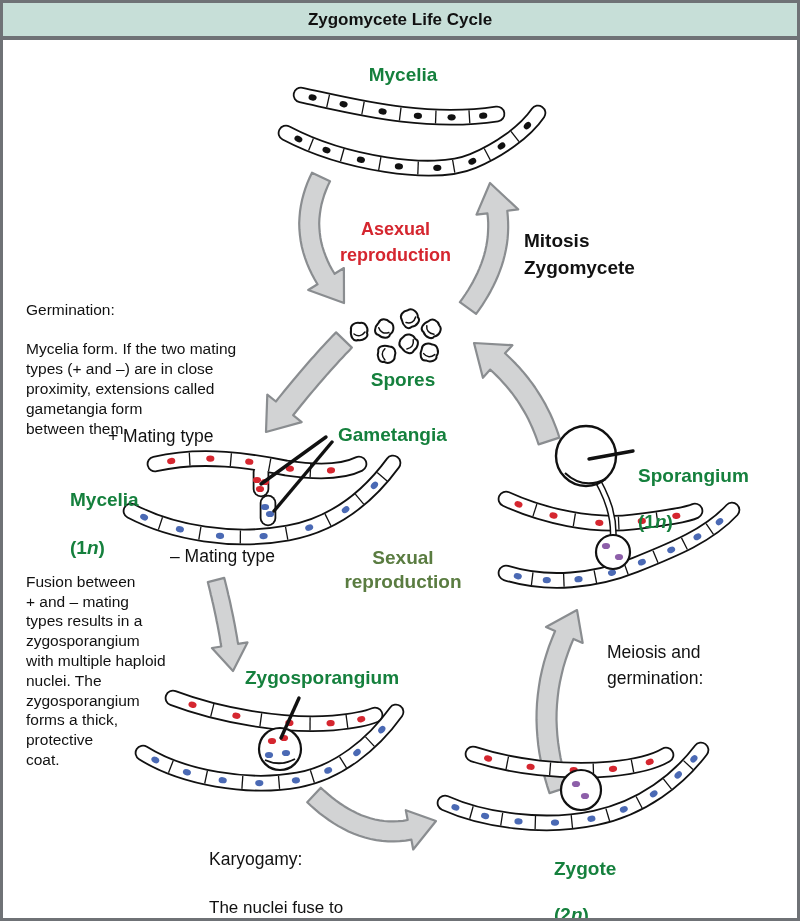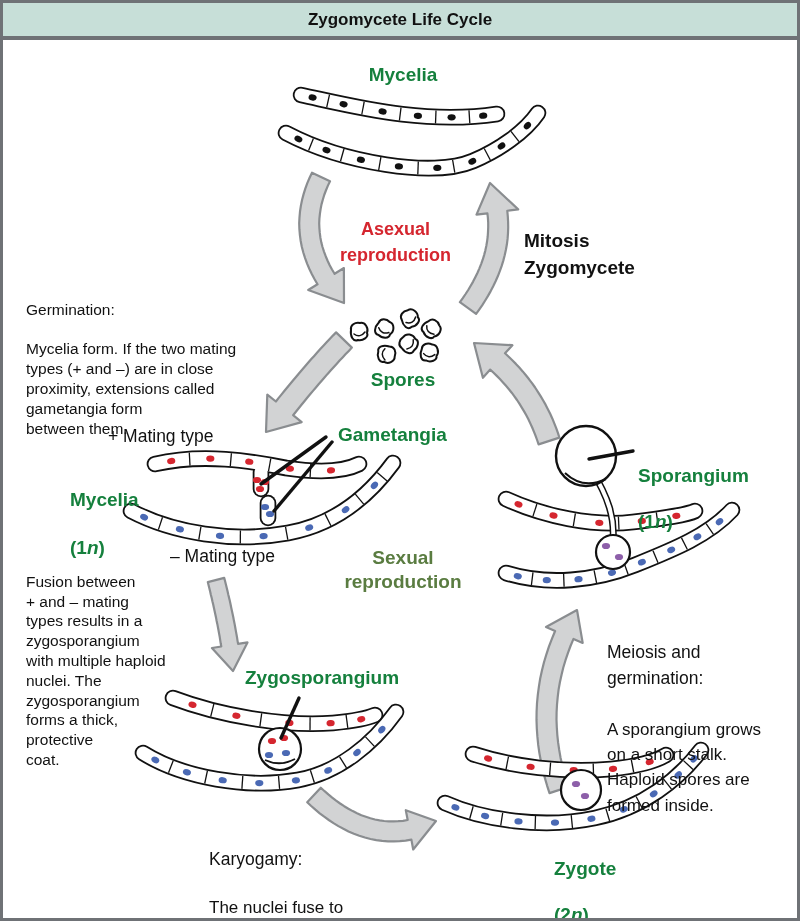--- a/index.html
+++ b/index.html
@@ -303,24 +303,20 @@
 reproduction</div>
 
   <div class="lbl teal" style="left:635px;top:438px;font-size:19px;line-height:23px;">
     <span>Sporangium</span><br>
     <span>(1</span><i>n</i><span>)</span>
   </div>
 
   <div class="lbl" style="left:604px;top:612px;width:185px;font-size:17.5px;line-height:25.4px;">
     <div class="nh">Meiosis and
 germination:</div>
-    <div class="nb" style="font-size:17px;">A sporangium grows
-on a short stalk.
-Haploid spores are
-formed inside.</div>
   </div>
 
   <div class="lbl teal" style="left:242px;top:663px;font-size:19px;">Zygosporangium</div>
 
   <div class="lbl" style="left:206px;top:819px;width:250px;font-size:17.5px;line-height:24.6px;">
     <div class="nh">Karyogamy:</div>
     <div class="nb" style="font-size:17px;">The nuclei fuse to
 form a zygote with
 multiple diploid nuclei.</div>
   </div>

